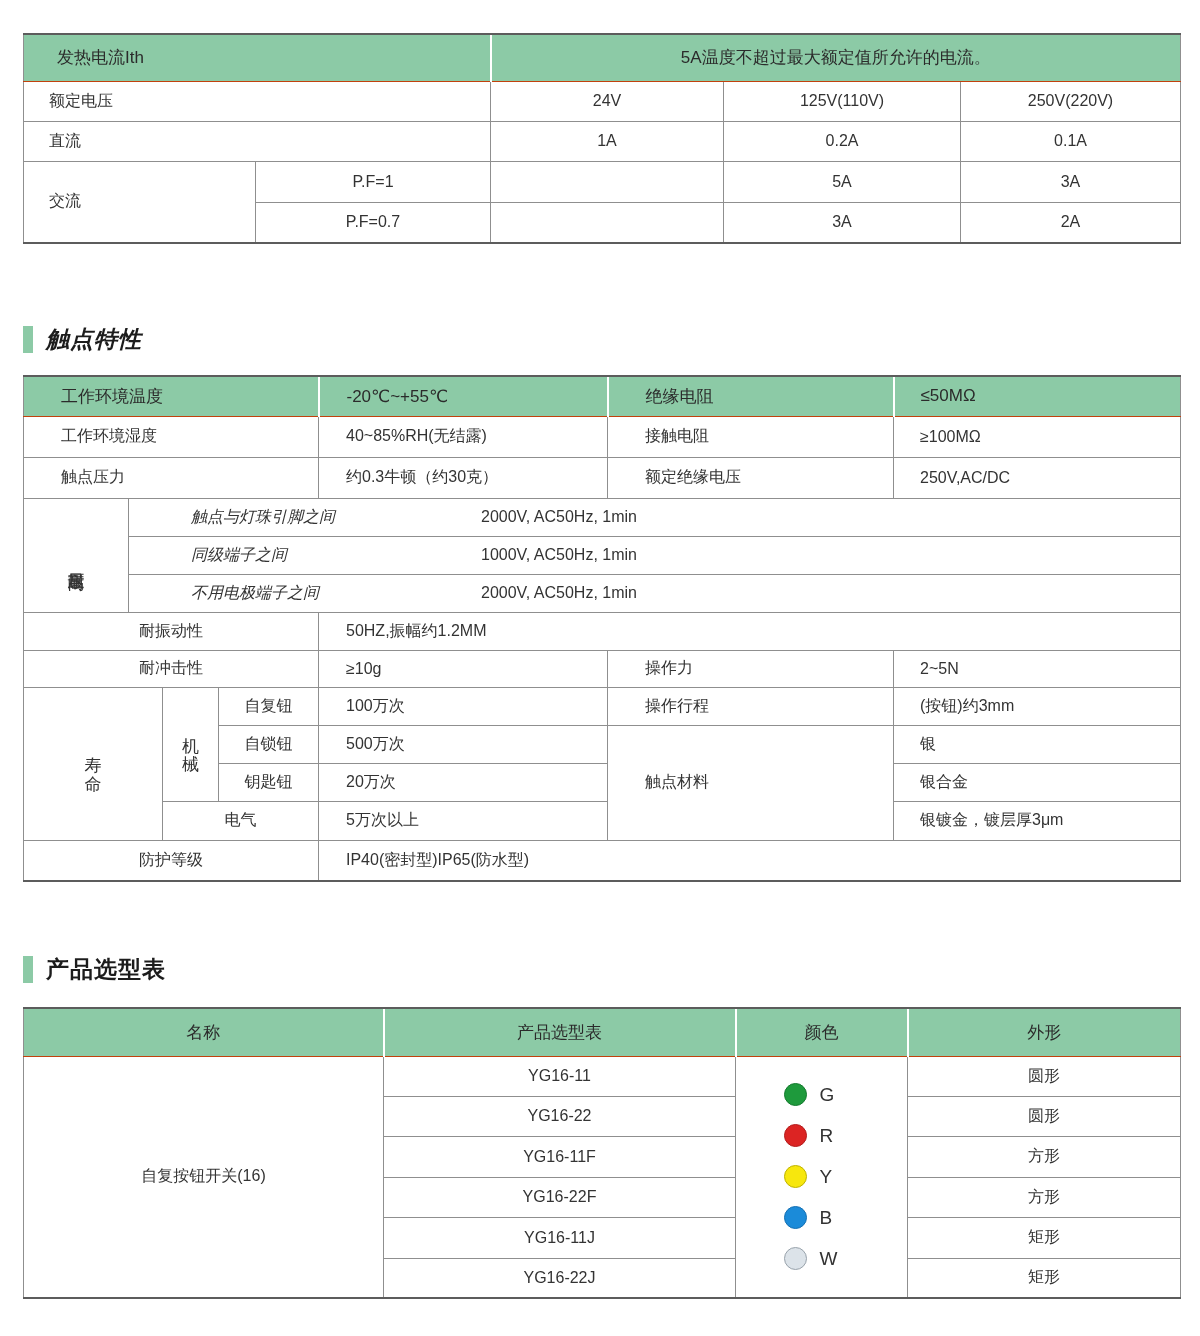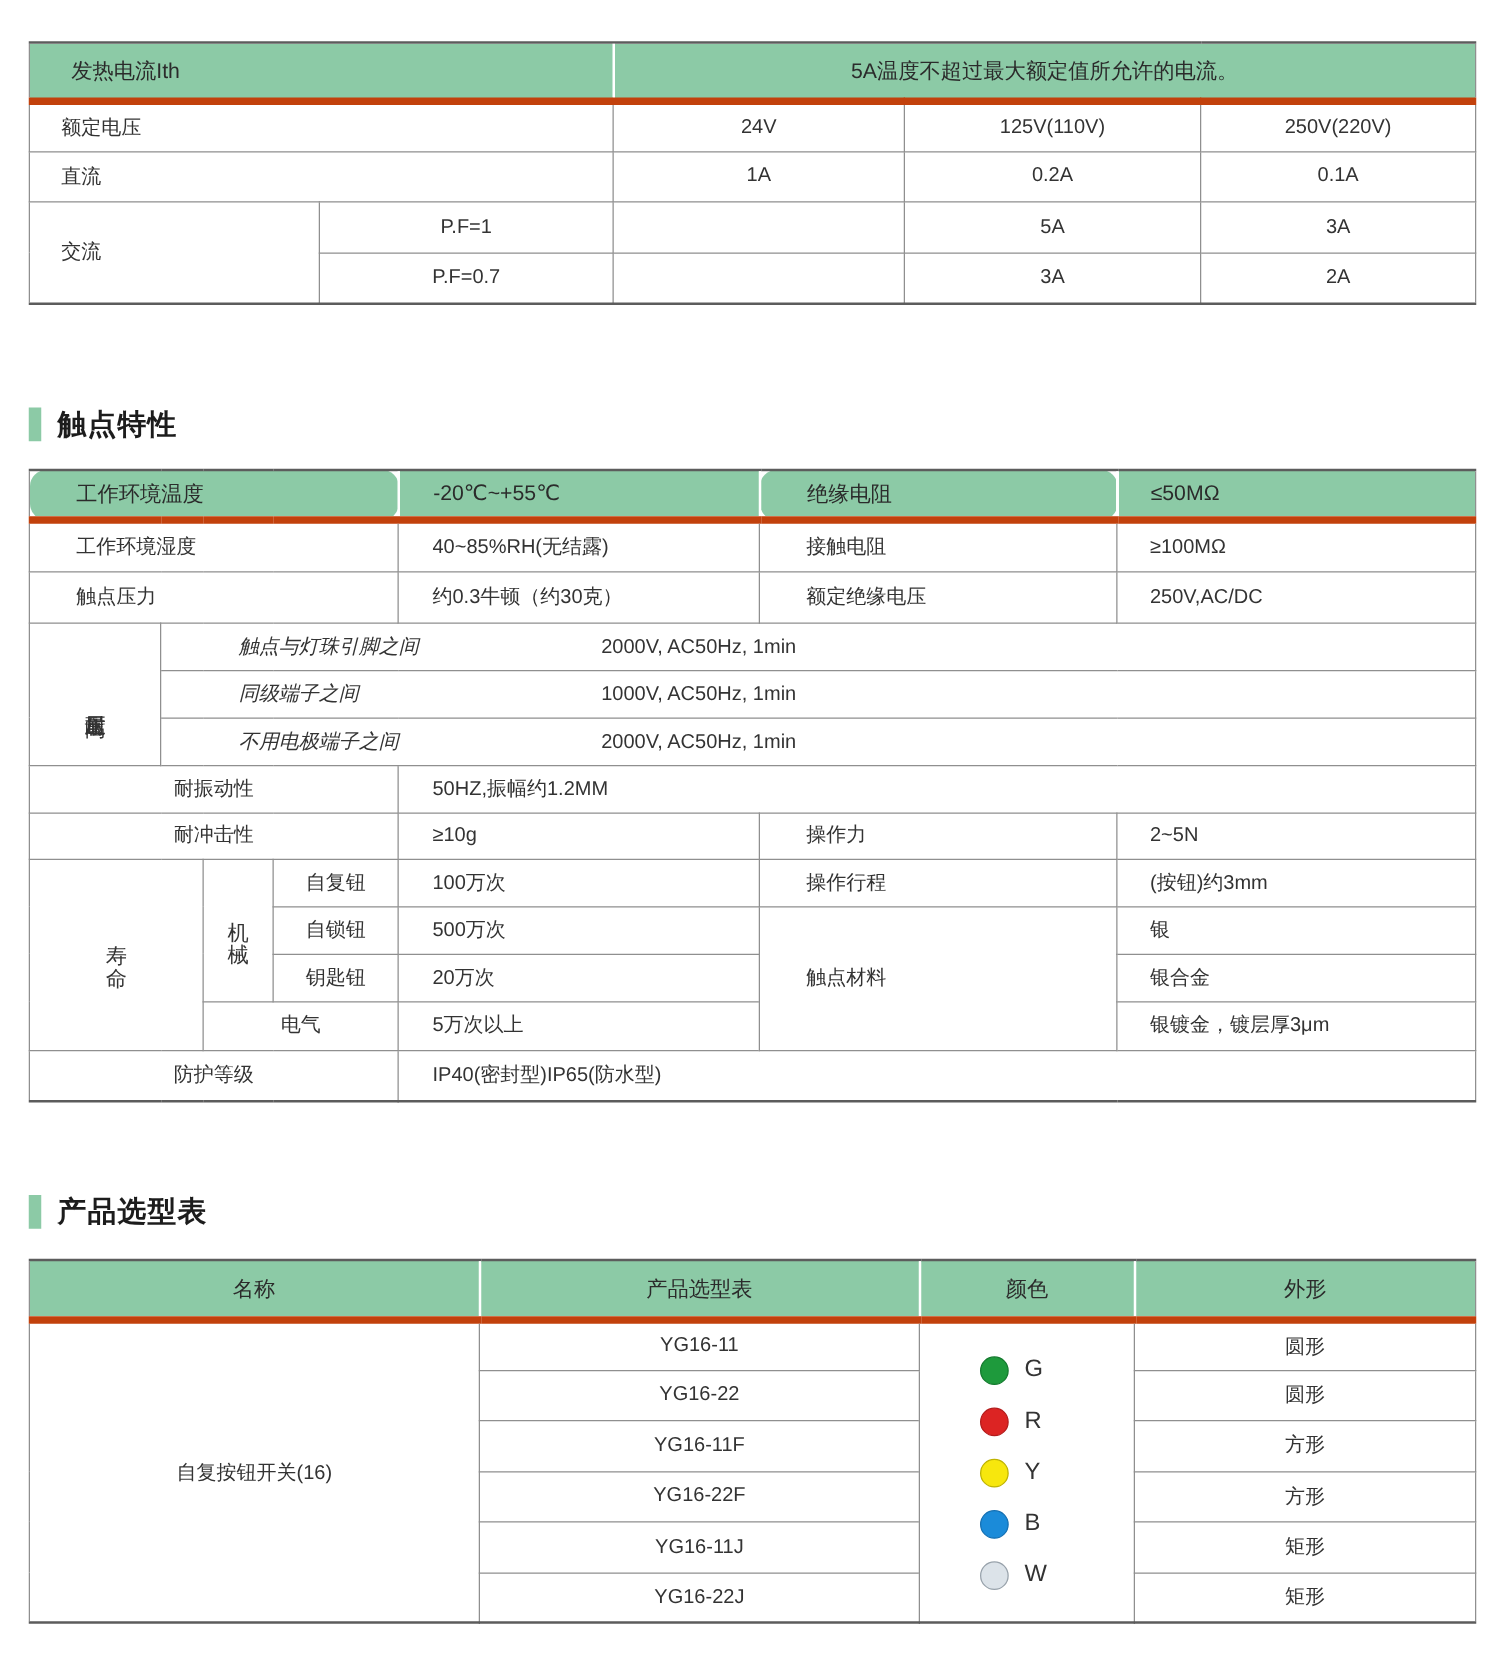--- a/index.html
+++ b/index.html
@@ -15,39 +15,39 @@
   .section-title { display:flex; align-items:center; font-size:23px; font-weight:bold; color:#1c1c1c; letter-spacing:1px; }
   .title-bar { width:10px; height:27px; background:var(--green); margin-right:13px; flex:0 0 auto; }
 
   table { border-collapse:collapse; table-layout:fixed; width:1157px; }
   td {
     border:1px solid #8f8f8f; font-size:16px; color:#333;
     padding:0; vertical-align:middle; white-space:nowrap; overflow:hidden;
   }
   tr.hrow td {
     background:var(--green); font-size:17px; color:#2b2b2b;
-    border-top:2px solid #5c5c5c; border-bottom:6px solid #c2410c;
+    border-top:2px solid #5c5c5c; border-bottom:1px solid #c2410c;
   }
   tr.hrow td + td { border-left:2px solid #ffffff; }
   table { border-bottom:2px solid #5c5c5c; }
 
   .tc { text-align:center; }
   .pl25 { padding-left:25px; }
   .pl27 { padding-left:27px; }
   .pl33 { padding-left:33px; }
-  .pl37 { padding-left:37px;border-radius:13px; }
+  .pl37 { padding-left:37px; }
   .pl44 { padding-left:26px; }
   .pl62 { padding-left:62px; }
 
   .vert { writing-mode:vertical-rl; display:inline-block; font-size:17px; }
   .vsp  { letter-spacing:18px; }
   .ws-label { display:inline-block; width:290px;font-style:italic; }
 
   .t1 { margin-top:19px; }
-  .gap2 { margin-top:80px; }
+  .gap2 { margin-top:80px;font-style:italic; }
   .t2 { margin-top:20px; }
   .gap3 { margin-top:72px;align-items:center; }
   .t3 { margin-top:22px; }
 
   .dots { display:flex; flex-direction:column; gap:18px; align-items:flex-start; width:76px; margin:0 auto; }
   .dot-row { display:flex; align-items:center; }
   .dot { width:23px; height:23px; border-radius:50%; border:1px solid #777; flex:0 0 auto; }
   .dot-label { margin-left:13px; font-size:19px; color:#333; }
 </style>
 </head>

